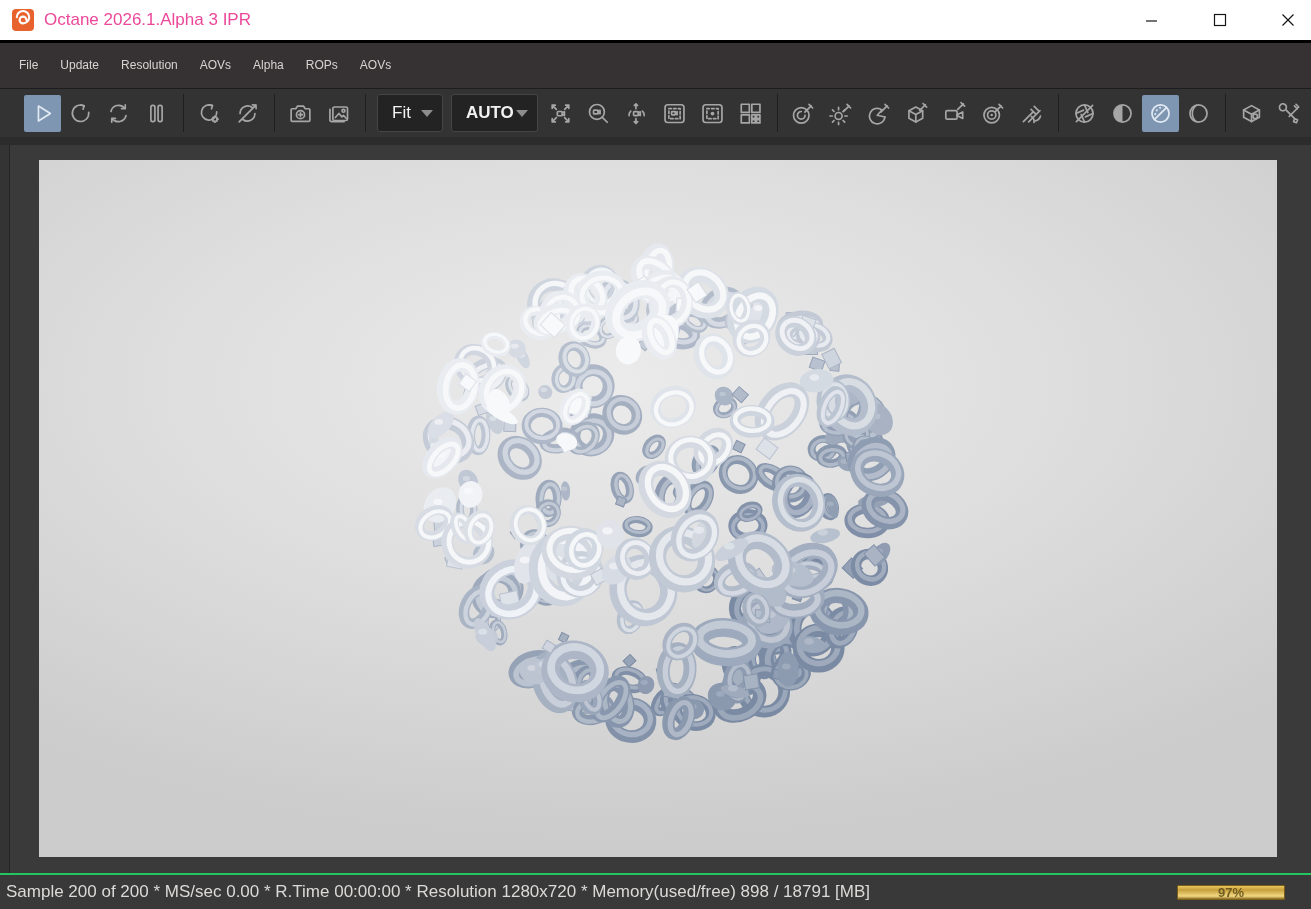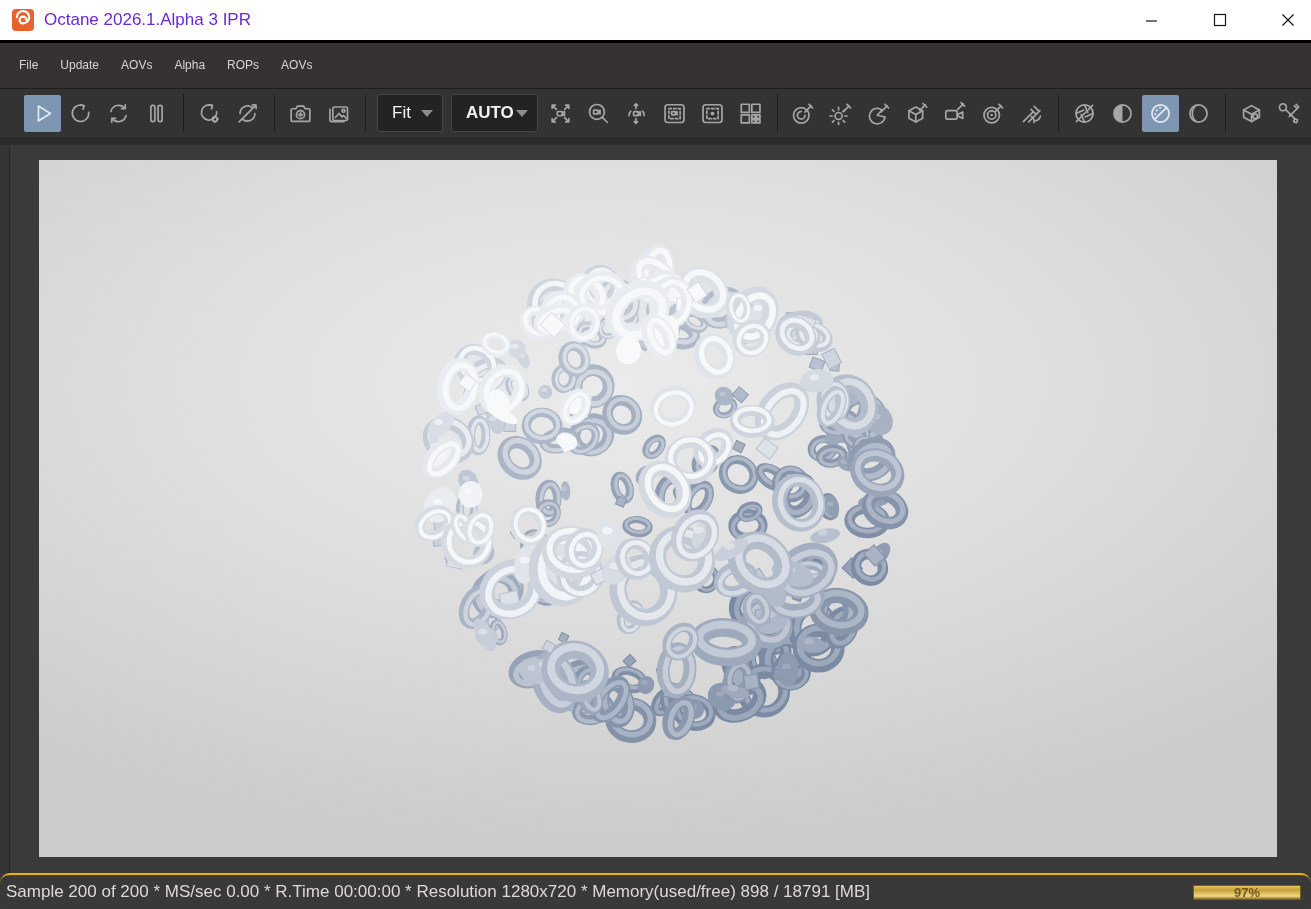--- a/index.html
+++ b/index.html
@@ -4,21 +4,21 @@
 <style>
   html,body{margin:0;padding:0;}
   body{width:1311px;height:909px;overflow:hidden;font-family:"Liberation Sans",sans-serif;
        -webkit-font-smoothing:antialiased;}
   .window{position:relative;width:1311px;height:909px;background:#3a3a3a;display:flex;flex-direction:column;}
 
   
   .titlebar{height:40px;background:#ffffff;display:flex;align-items:center;border-bottom:3px solid #000;}
   .app-logo{width:22px;height:22px;border-radius:4px;background:#e8622d;margin-left:12px;flex:0 0 auto;
             display:flex;align-items:center;justify-content:center;}
-  .app-title{margin-left:10px;font-size:17px;color:#6d28d9;flex:1 1 auto;white-space:nowrap;}
+  .app-title{margin-left:10px;font-size:17px;color:#ec4899;flex:1 1 auto;white-space:nowrap;}
   .winbtns{display:flex;align-items:center;height:100%;}
   .winbtn{width:46px;height:100%;display:flex;align-items:center;justify-content:center;margin-left:22px;}
   .winbtn svg{width:22px;height:22px;stroke:#161616;stroke-width:1.2;fill:none;}
 
   
   .menubar{height:45px;background:#363233;display:flex;align-items:center;padding-left:8px;}
   .menu-item{color:#d8d4d2;font-size:12px;padding:0 11px;line-height:45px;cursor:default;}
 
   
   .toolbar{height:48px;background:#333333;border-top:1px solid #1d1d1d;display:flex;align-items:center;
@@ -40,22 +40,22 @@
                   border-left:8px solid #c8c8c8;margin-left:4px;flex:0 0 auto;}
 
   
   .main{position:relative;flex:1 1 auto;background:#3a3a3a;border-top:8px solid #2c2c2c;}
   .left-strip{position:absolute;left:0;top:0;bottom:0;width:9px;background:#343434;border-right:1px solid #252525;}
   .render-canvas{position:absolute;left:39px;top:15px;width:1238px;height:697px;
       background:radial-gradient(ellipse 75% 65% at 46% 32%, #ebebeb 0%, #dedede 48%, #d3d3d3 80%, #cccccc 100%);}
   .render-canvas svg{display:block;width:1238px;height:697px;}
 
   
-  .statusbar{height:34px;background:#393939;border-top:2px solid #eab308;display:flex;align-items:center;
-             padding:0 8px 0 6px;border-radius:10px;}
+  .statusbar{height:34px;background:#393939;border-top:2px solid #22c55e;display:flex;align-items:center;
+             padding:0 24px 0 6px;}
   .status-text{color:#dcdad8;font-size:17px;flex:1 1 auto;white-space:nowrap;}
   .progress{width:106px;height:13px;margin-right:2px;border:1px solid #7a5f1b;border-radius:1px;
             background:linear-gradient(180deg,#e9c75f 0%,#c79f3a 30%,#f2d983 78%,#8a6a20 100%);
             display:flex;align-items:center;justify-content:center;flex:0 0 auto;}
   .progress .pct{font-size:13px;font-weight:bold;color:rgba(94,75,24,0.85);line-height:13px;}
 </style>
 </head>
 <body>
 
 <div class="window">
@@ -82,20 +82,21 @@
         <svg viewBox="0 0 22 22">
             <path d="M5.5 5.5l11 11M16.5 5.5l-11 11"></path>
           </svg>
       </div>
     </div>
   </div>
 
   <div class="menubar">
     <span class="menu-item">File</span>
     <span class="menu-item">Update</span>
+    <span class="menu-item">Resolution</span>
     <span class="menu-item">AOVs</span>
     <span class="menu-item">Alpha</span>
     <span class="menu-item">ROPs</span>
     <span class="menu-item">AOVs</span>
   </div>
 
   <div class="toolbar">
 
     <div class="tbtn selected">
       <svg viewBox="0 0 24 24">

